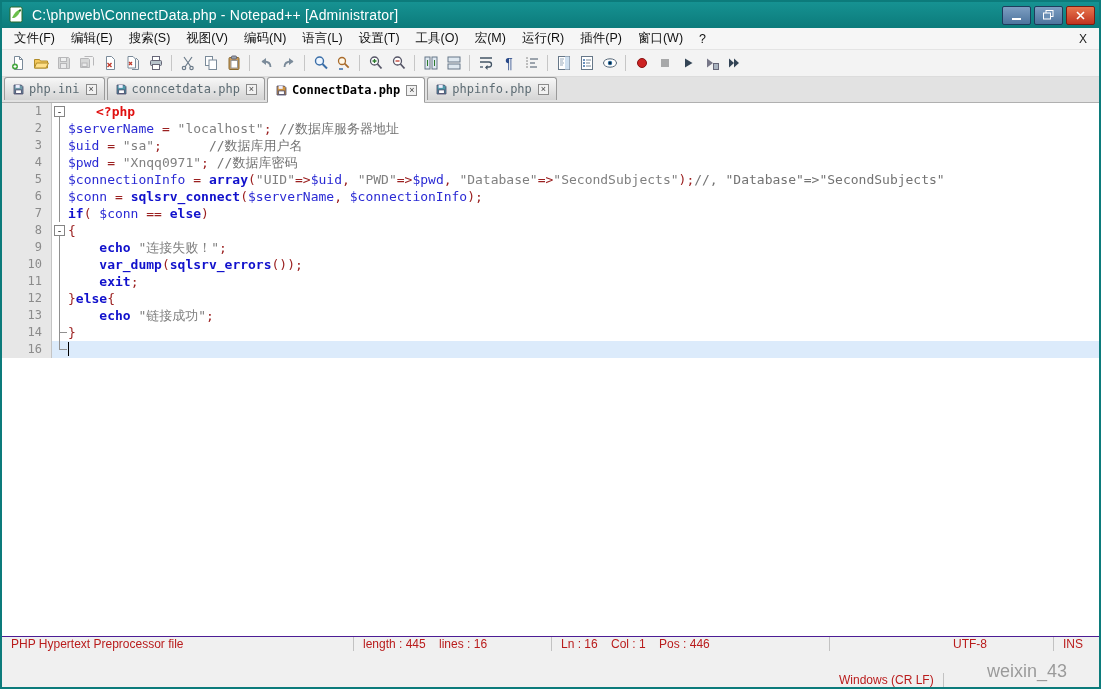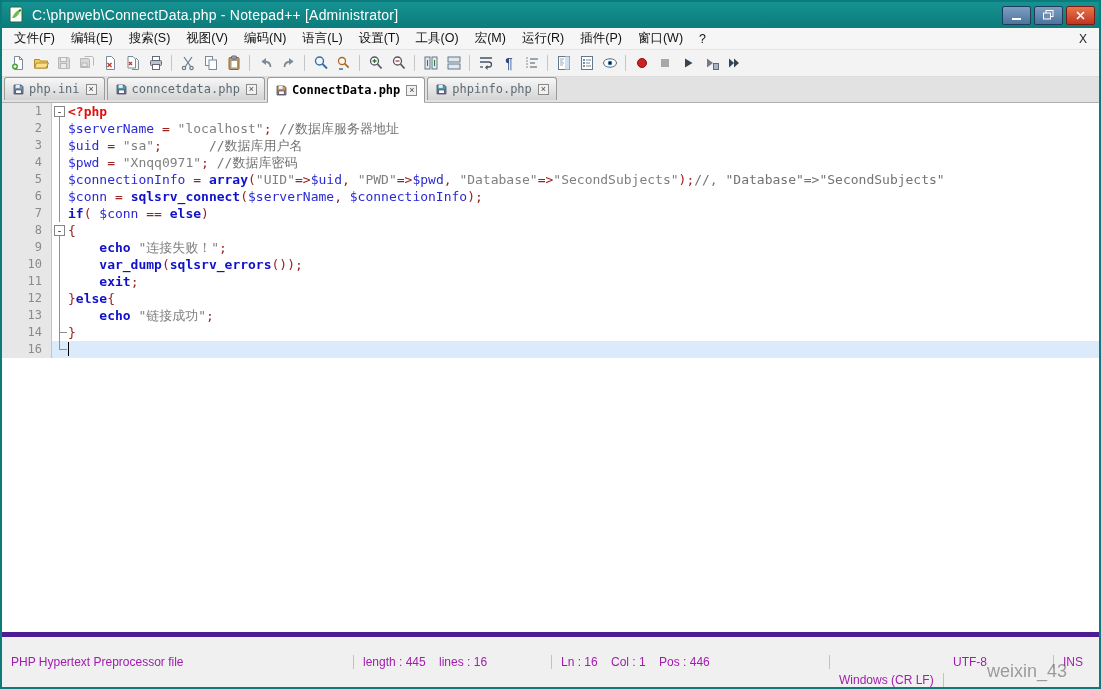--- a/index.html
+++ b/index.html
@@ -89,31 +89,31 @@
   .f-vl { position:absolute; left:7px; width:1px; background:#909090; }
   .f-h  { position:absolute; left:7px; top:8px; width:8px; height:1px; background:#909090; }
   .f-box {
     position:absolute; left:2px; top:3px; width:11px; height:11px;
     border:1px solid #858585; background:#fff; color:#333;
     font-size:10px; line-height:9px; text-align:center;
     font-family:"DejaVu Sans Mono", monospace;
   }
   .code-text { white-space:pre; color:#000; }
   .tk-p { color:#000; }
-  .tk-t { color:#e01010; font-weight:bold; }
+  .tk-t { color:#e01010; font-weight:bold;margin-left:28px; }
   .tk-v { color:#2a2ad4;text-align:center; }
   .tk-k { color:#1111cc; font-weight:bold; }
   .tk-s { color:#808080; }
   .tk-c { color:#737373; }
   .tk-o { color:#9b2020; }
   .caret { display:inline-block; width:1px; height:14px; background:#000; vertical-align:-2px; }
   
   .statusbar {
-    flex:0 0 26px; background:#f0f0f0; border-top:5px solid #4c1d95;
-    display:flex; align-items:center; font-size:12px; color:#a21caf;
+    flex:0 0 26px; background:#f0f0f0; border-top:1px solid #4c1d95;
+    display:flex; align-items:flex-start; font-size:12px; color:#b91c1c;
   }
   .sb-cell { display:flex; align-items:center; padding:0 9px; white-space:pre; border-right:1px solid #c2c2c2; overflow:hidden; }
   .sb-doc { flex:1 1 auto; }
   .sb-len { flex:0 0 198px; }
   .sb-pos { flex:0 0 278px; }
   .sb-eol { flex:0 0 114px;margin-top:36px; }
   .sb-enc { flex:0 0 110px; }
   .sb-ins { flex:0 0 auto; border-right:none; padding-right:16px; }
   .watermark {
     position:absolute; left:985px; bottom:5px; z-index:9;

